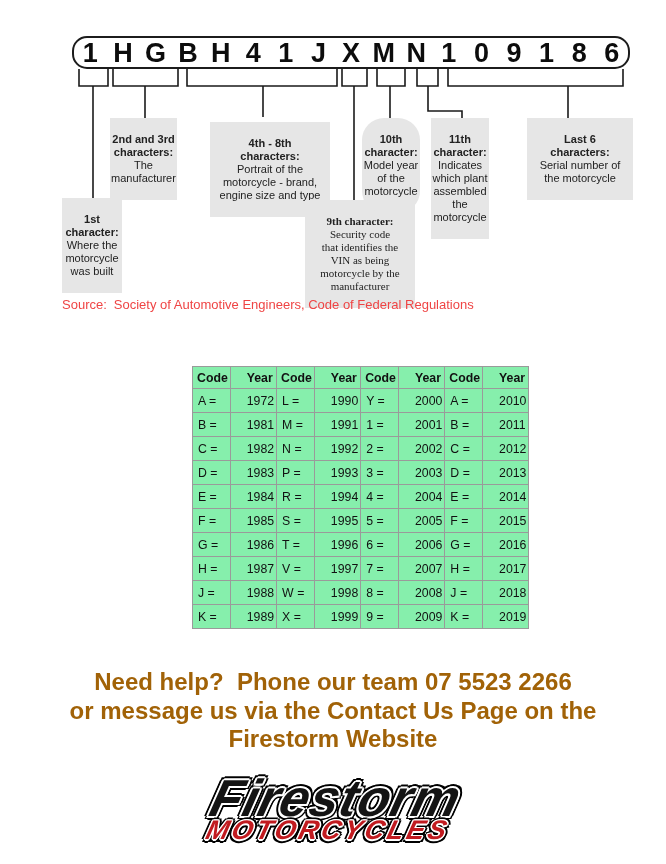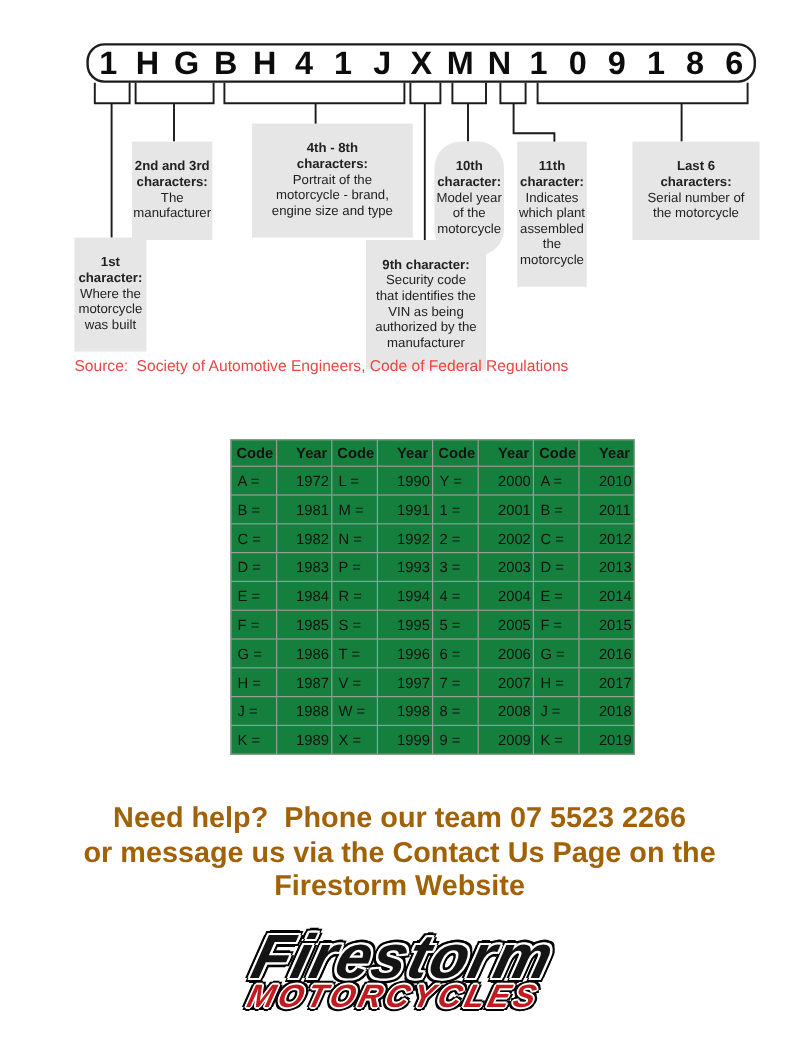--- a/index.html
+++ b/index.html
@@ -16,32 +16,32 @@
            background:#fff;display:flex;align-items:center;}
   .vin-char{flex:1;text-align:center;font-weight:bold;font-size:27px;line-height:28px;color:#0c0c0c;}
 
   
   .callout{position:absolute;background:#e6e6e6;text-align:center;
            font-size:11px;line-height:13px;color:#222;padding:15px 1px;box-sizing:border-box;}
   .callout .co-head{font-weight:bold;display:block;white-space:pre-line;}
   .callout .co-body{display:block;white-space:pre-line;}
   .co1{left:62px;top:198px;width:60px;}
   .co2{left:110px;top:118px;width:67px;}
-  .co3{left:210px;top:103px;width:134px;}
-  .co4{left:305px;top:200px;width:100px;}
+  .co3{left:210px;top:122px;width:120px;}
+  .co4{left:305px;top:200px;width:110px;font-family:Liberation Serif, serif;}
   .co5{left:362px;top:118px;width:58px;border-radius:22px;}
   .co6{left:431px;top:118px;width:58px;}
   .co7{left:527px;top:118px;width:106px;}
 
   
   .source-line{position:absolute;left:62px;top:297px;font-size:13px;color:#ef4444;}
   .source-line .src-text{margin-left:7px;}
 
   
-  .year-table{position:absolute;left:192px;top:366px;border-collapse:collapse;background:#15803d;}
+  .year-table{position:absolute;left:192px;top:366px;border-collapse:collapse;background:#86efac;}
   .year-table th,.year-table td{border:1px solid #9a9a9a;font-size:12.3px;color:#111;
         text-align:left;vertical-align:middle;}
   .year-table th{font-weight:bold;padding:3px 2px 3px 4px;height:15px;}
   .year-table td{font-weight:normal;padding:4px 2px 4px 5px;height:15px;}
   .year-table .code-col{width:29px;}
   .year-table .year-col{width:27px;padding-left:16px;}
 
   
   .help-block{position:absolute;left:0;top:668px;width:666px;text-align:center;
         font-weight:bold;font-size:24px;line-height:28.5px;color:#a16207;}
@@ -125,21 +125,21 @@
 characters:</span>
     <span class="co-body">Portrait of the
 motorcycle - brand,
 engine size and type</span>
   </div>
   <div class="callout co4">
     <span class="co-head">9th character:</span>
     <span class="co-body">Security code
 that identifies the
 VIN as being
-authorized by the
+motorcycle by the
 manufacturer</span>
   </div>
   <div class="callout co5">
     <span class="co-head">10th
 character:</span>
     <span class="co-body">Model year
 of the
 motorcycle</span>
   </div>
   <div class="callout co6">

